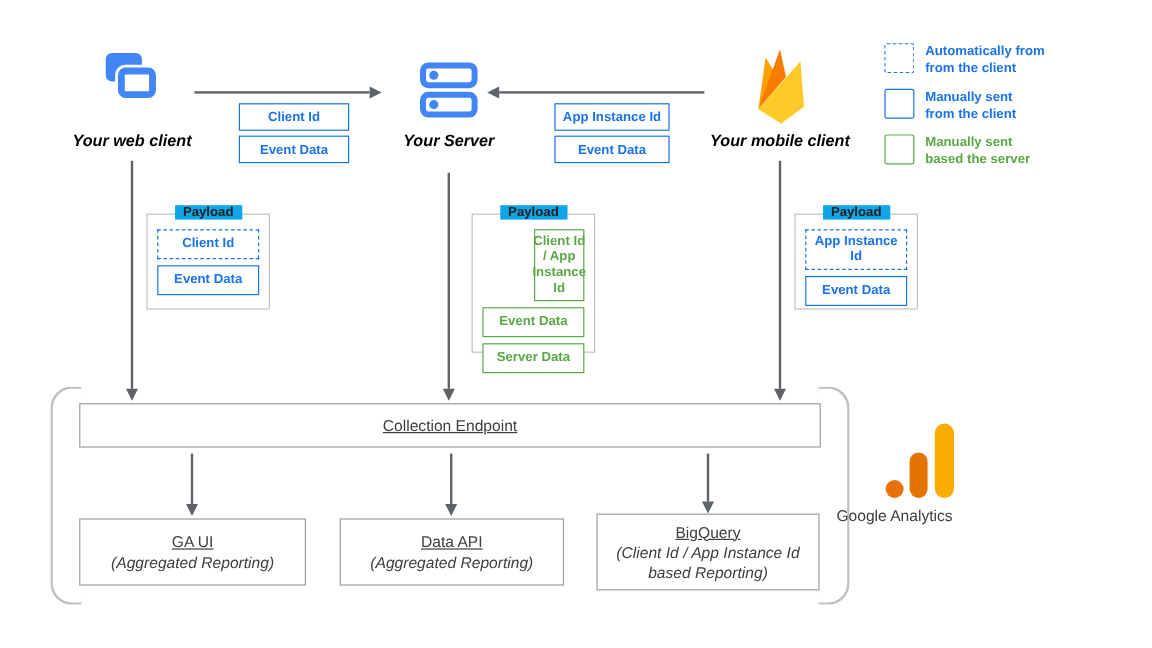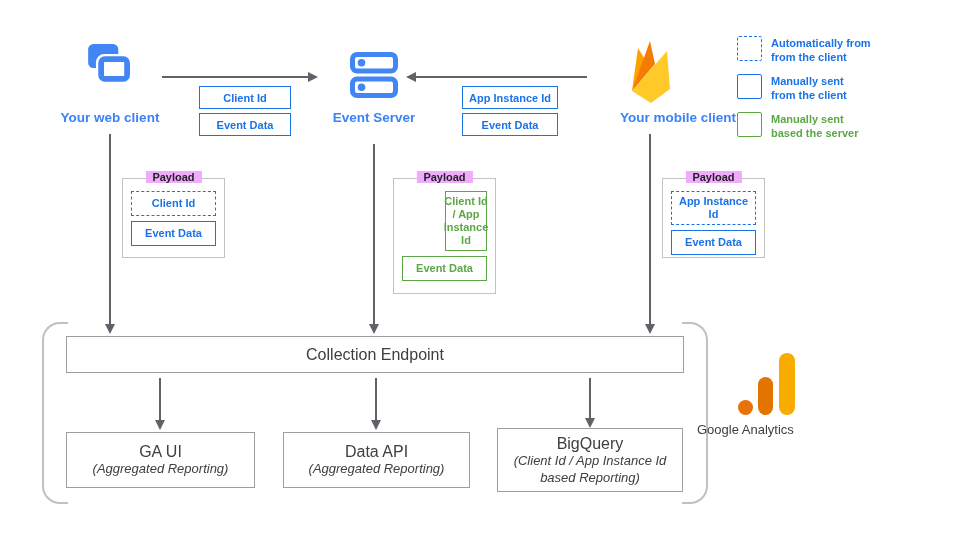--- a/index.html
+++ b/index.html
@@ -2,36 +2,36 @@
 <html><head>
 <meta charset="utf-8">
 <style>
   * { margin:0; padding:0; box-sizing:border-box; }
   html,body { background:#fff; }
   body { font-family:"Liberation Sans", sans-serif; }
   .canvas { position:relative; width:960px; height:540px; background:#ffffff; overflow:hidden; }
   .abs { position:absolute; }
 
   
-  .node-label { font-size:13.5px; font-weight:600; color:#3b82f6; text-align:center; }
+  .node-label { font-size:13.5px; font-weight:600; color:#000000; text-align:center;font-style:italic; }
 
   
   .hline { position:absolute; height:2px; background:#5f6368; }
   .vline { position:absolute; width:2px; background:#5f6368; }
   .head-right { position:absolute; width:0; height:0; border-top:5px solid transparent; border-bottom:5px solid transparent; border-left:10px solid #5f6368; }
   .head-left  { position:absolute; width:0; height:0; border-top:5px solid transparent; border-bottom:5px solid transparent; border-right:10px solid #5f6368; }
   .head-down  { position:absolute; width:0; height:0; border-left:5px solid transparent; border-right:5px solid transparent; border-top:10px solid #5f6368; }
 
   
   .badge { background:#fff; border:1.5px solid #1a73e8; color:#1a73e8; font-size:11px; font-weight:700;
            display:flex; align-items:center; justify-content:center; height:23px; text-align:center; }
 
   
   .payload { position:absolute; border:1px solid #c2c2c2; background:#fff; }
-  .payload-title { position:absolute; top:-8px; left:50%; transform:translateX(-50%); background:#f0abfc;
+  .payload-title { position:absolute; top:-8px; left:50%; transform:translateX(-50%); background:#0ea5e9;
                    padding:0 7px; font-size:11px; font-weight:700; color:#212121; white-space:nowrap; }
   .payload-items { position:absolute; left:8px; right:8px; top:12px; display:flex; flex-direction:column; gap:5px; }
   .pitem { border:1.5px solid #1a73e8; color:#1a73e8; background:#fff; font-size:11px; font-weight:700;
            min-height:25px; display:flex; align-items:center; justify-content:center; text-align:center; padding:3px 2px; line-height:13px; }
   .pitem.dashed { border-style:dashed; }
   .pitem.green { border-color:#5ba746; color:#5ba746; }
 
   
   .swatch { position:absolute; width:25px; height:25px; background:#fff; border-radius:2px; }
   .swatch.dashed-blue { border:1.5px dashed #1a73e8; }
@@ -39,21 +39,21 @@
   .swatch.solid-green { border:1.5px solid #5ba746; }
   .legend-text { position:absolute; font-size:11px; font-weight:700; line-height:14px; }
   .legend-text.blue { color:#1a73e8; }
   .legend-text.green { color:#5ba746; }
 
   
   .bracket-left  { position:absolute; border:2px solid #c0c0c0; border-right:none; border-radius:18px 0 0 18px; }
   .bracket-right { position:absolute; border:2px solid #c0c0c0; border-left:none;  border-radius:0 18px 18px 0; }
   .infra-box { position:absolute; border:1px solid #9e9e9e; background:#fff; display:flex; flex-direction:column;
                align-items:center; justify-content:center; text-align:center; color:#3c4043; }
-  .infra-box .title { font-size:16px; line-height:17px; }
+  .infra-box .title { font-size:13px; line-height:17px;text-decoration:underline; }
   .infra-box .subtitle { font-size:13px; font-style:italic; line-height:17px; }
 
   
   .ga-dot  { position:absolute; width:15px; height:15px; border-radius:50%; background:#e8710a; }
   .ga-mid  { position:absolute; width:15px; height:38px; border-radius:8px; background:#e37400; }
   .ga-tall { position:absolute; width:16px; height:62px; border-radius:8px; background:#f9ab00; }
   .ga-label { position:absolute; font-size:13px; color:#3c4043; line-height:17px; }
 </style>
 </head>
 <body>
@@ -66,28 +66,28 @@
     <rect x="16.5" y="16.5" width="25" height="19" rx="3.5" fill="#ffffff" stroke="#4285f4" stroke-width="5.5"></rect>
   </svg>
   <div class="abs node-label" style="left:40px; top:110px; width:140px;">Your web client</div>
 
   <svg class="abs" style="left:348px; top:50px;" width="52" height="52" viewBox="0 0 52 52">
     <rect x="4.5" y="4.5" width="43" height="16.5" rx="4.5" fill="#ffffff" stroke="#4285f4" stroke-width="5"></rect>
     <circle cx="13.5" cy="12.7" r="3.8" fill="#4285f4"></circle>
     <rect x="4.5" y="29" width="43" height="16.5" rx="4.5" fill="#ffffff" stroke="#4285f4" stroke-width="5"></rect>
     <circle cx="13.5" cy="37.2" r="3.8" fill="#4285f4"></circle>
   </svg>
-  <div class="abs node-label" style="left:314px; top:110px; width:120px;">Event Server</div>
+  <div class="abs node-label" style="left:314px; top:110px; width:120px;">Your Server</div>
 
   <svg class="abs" style="left:623px; top:39px;" width="54" height="66" viewBox="0 0 52 66">
     <polygon points="8,52 14,9 22,22" fill="#ffa000"></polygon>
     <polygon points="8,52 26,2 31,25" fill="#f57c00"></polygon>
     <polygon points="8,52 43,12 46,50 27,64" fill="#ffca28"></polygon>
   </svg>
-  <div class="abs node-label" style="left:596px; top:110px; width:140px;text-align:right;">Your mobile client</div>
+  <div class="abs node-label" style="left:580px; top:110px; width:140px;">Your mobile client</div>
 
   <div>
     <div class="hline" style="left:162px; top:76px; width:146px;"></div>
     <div class="head-right" style="left:308px; top:72px;"></div>
   </div>
   <div>
     <div class="head-left" style="left:406px; top:72px;"></div>
     <div class="hline" style="left:416px; top:76px; width:171px;"></div>
   </div>
 
@@ -136,20 +136,21 @@
       <div class="pitem dashed">Client Id</div>
       <div class="pitem">Event Data</div>
     </div>
   </div>
 
   <div class="payload" style="left:393px; top:178px; width:103px; height:116px;">
     <span class="payload-title">Payload</span>
     <div class="payload-items">
       <div class="pitem green" style="min-height:36px;margin-left:43px;">Client Id / App Instance Id</div>
       <div class="pitem green">Event Data</div>
+      <div class="pitem green">Server Data</div>
     </div>
   </div>
 
   <div class="payload" style="left:662px; top:178px; width:103px; height:80px;">
     <span class="payload-title">Payload</span>
     <div class="payload-items">
       <div class="pitem dashed">App Instance Id</div>
       <div class="pitem">Event Data</div>
     </div>
   </div>

